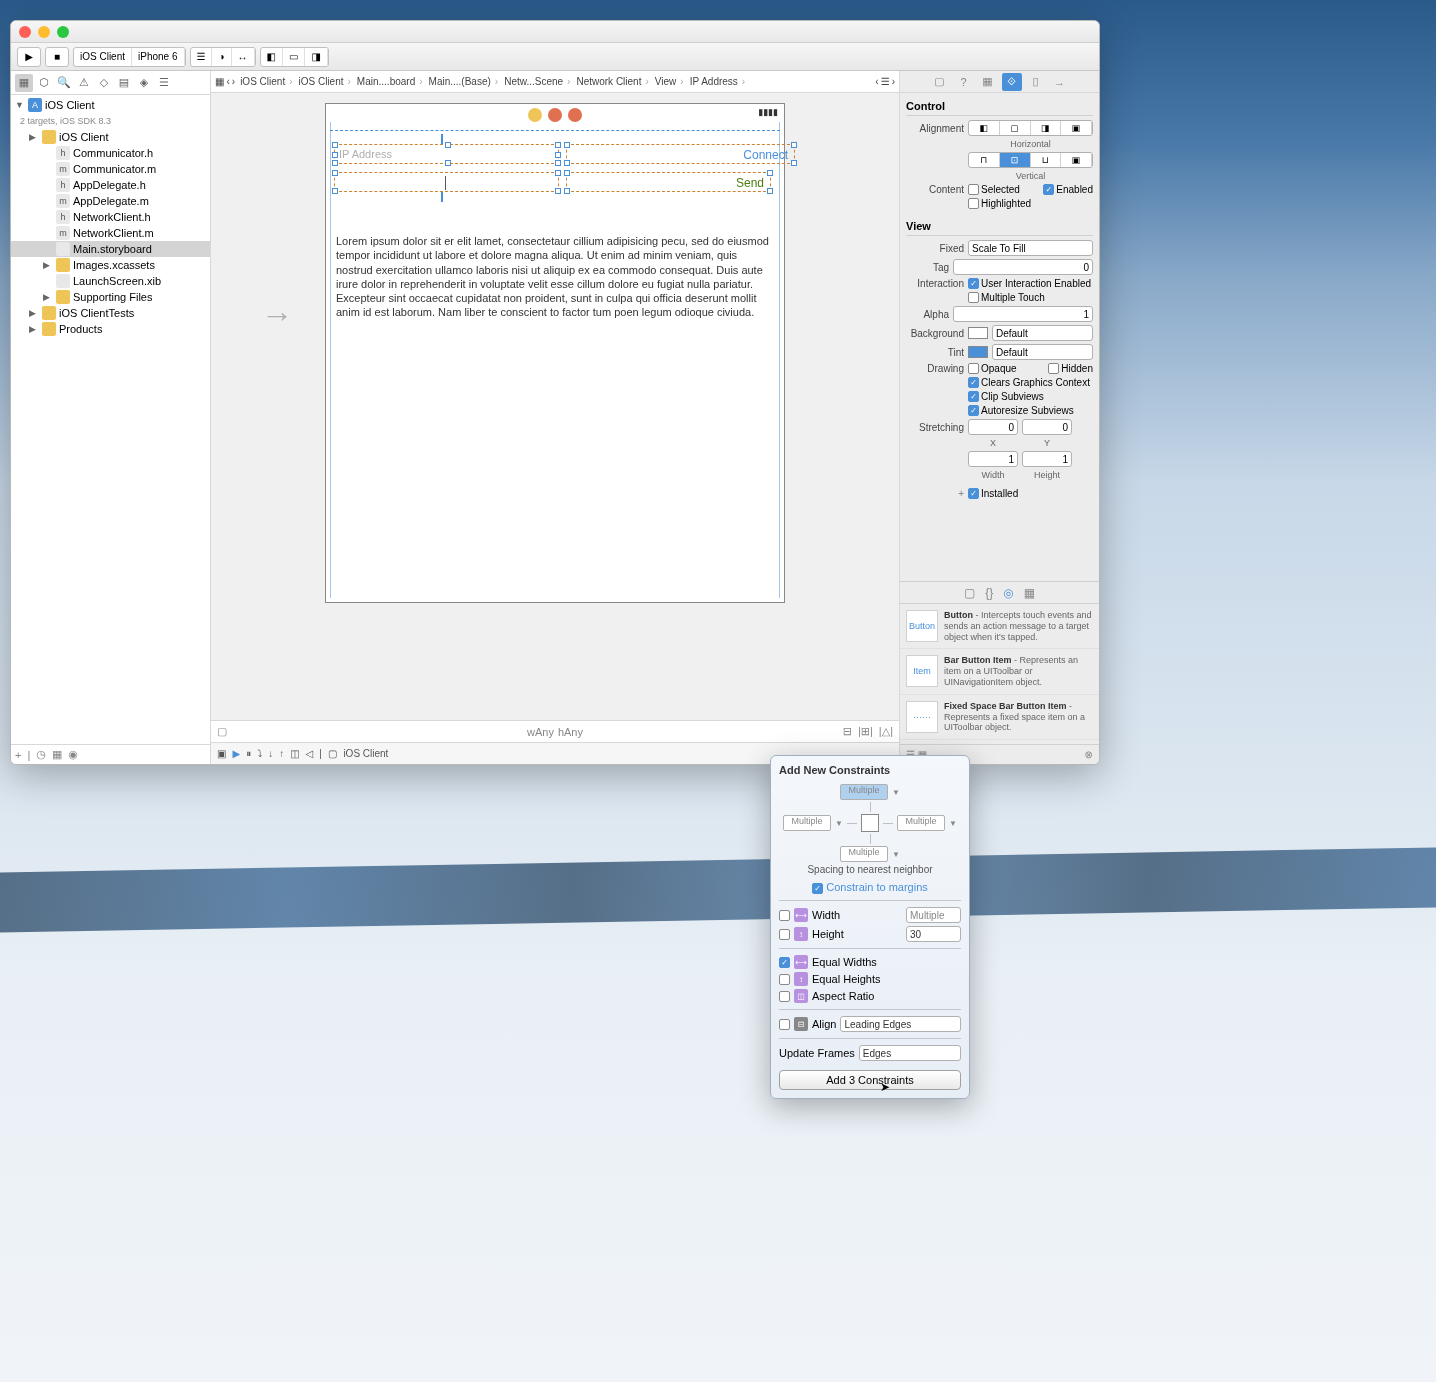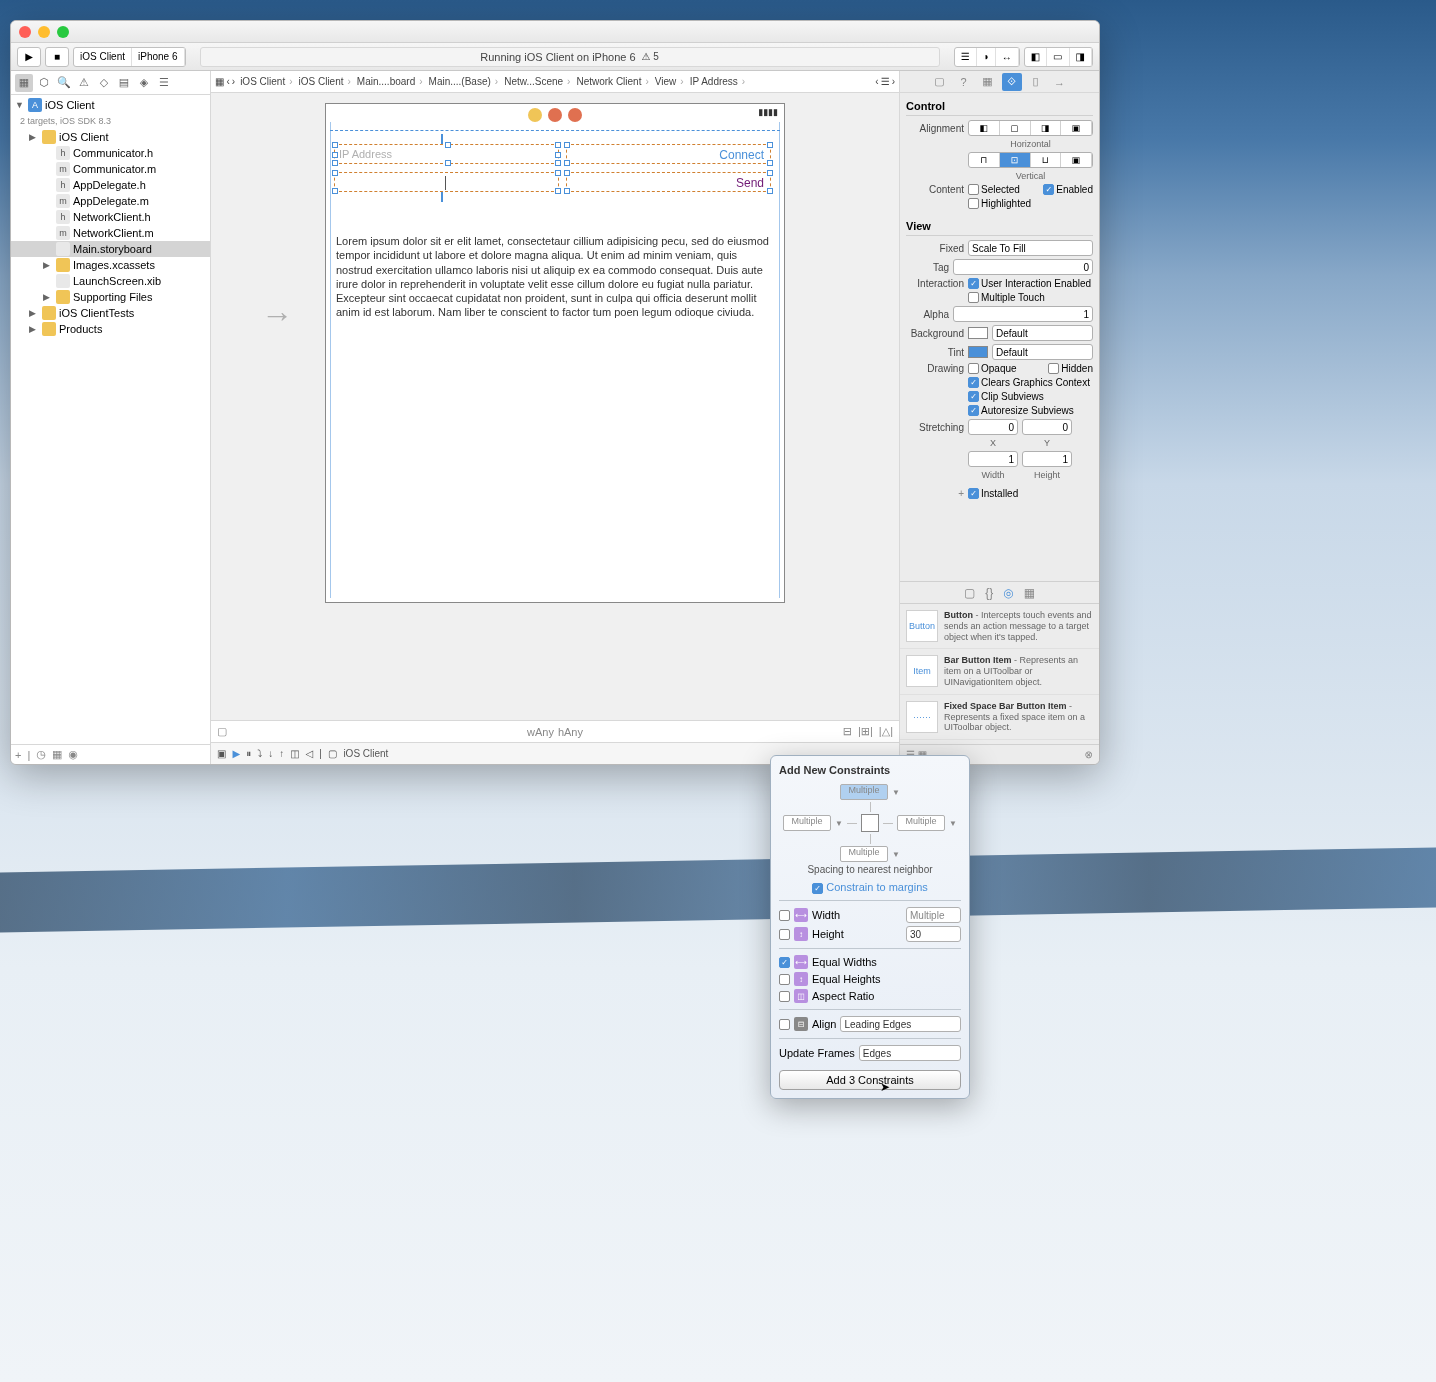--- a/index.html
+++ b/index.html
@@ -116,24 +116,20 @@
     <div class="tb-btn">▶</div>
     <div class="tb-btn">■</div>
     <div class="tb-seg">
       <div>
           <span>iOS Client</span>
         </div>
       <div>
           <span>iPhone 6</span>
         </div>
     </div>
-    <div class="status-area">
-      <span>Running iOS Client on iPhone 6</span>
-      <span class="warn-badge">⚠ <span>5</span></span>
-    </div>
     <div class="tb-seg">
       <div>☰</div>
       <div>◑</div>
       <div>↔</div>
     </div>
     <div class="tb-seg">
       <div>◧</div>
       <div>▭</div>
       <div>◨</div>
     </div>
@@ -271,37 +267,37 @@
             <span class="field-label" style="top:3px;left:4px">IP Address</span>
             <div class="handle" style="top:-3px;left:-3px"></div>
               <div class="handle" style="top:-3px;right:-3px"></div>
             <div class="handle" style="bottom:-3px;left:-3px"></div>
               <div class="handle" style="bottom:-3px;right:-3px"></div>
             <div class="handle" style="top:7px;left:-3px"></div>
               <div class="handle" style="top:7px;right:-3px"></div>
             <div class="handle" style="top:-3px;left:110px"></div>
               <div class="handle" style="bottom:-3px;left:110px"></div>
           </div>
-          <div class="sel-box" style="top:40px;left:240px;width:205px;height:20px">
+          <div class="sel-box" style="top:40px;left:240px;width:229px;height:20px">
             <span class="field-btn" style="top:3px;right:6px">Connect</span>
             <div class="handle" style="top:-3px;left:-3px"></div>
               <div class="handle" style="top:-3px;right:-3px"></div>
             <div class="handle" style="bottom:-3px;left:-3px"></div>
               <div class="handle" style="bottom:-3px;right:-3px"></div>
           </div>
           <div style="position:absolute;top:30px;left:115px;width:2px;height:10px;background:#4a90d9"></div>
           <div class="sel-box" style="top:68px;left:8px;width:225px;height:20px">
             <div style="position:absolute;top:3px;left:110px;width:1px;height:14px;background:#555"></div>
             <div class="handle" style="top:-3px;left:-3px"></div>
               <div class="handle" style="top:-3px;right:-3px"></div>
             <div class="handle" style="bottom:-3px;left:-3px"></div>
               <div class="handle" style="bottom:-3px;right:-3px"></div>
           </div>
           <div class="sel-box" style="top:68px;left:240px;width:205px;height:20px">
-            <span class="field-btn" style="top:3px;right:6px;color:#701a75">Send</span>
+            <span class="field-btn" style="top:3px;right:6px;color:#4d7c0f">Send</span>
             <div class="handle" style="top:-3px;left:-3px"></div>
               <div class="handle" style="top:-3px;right:-3px"></div>
             <div class="handle" style="bottom:-3px;left:-3px"></div>
               <div class="handle" style="bottom:-3px;right:-3px"></div>
           </div>
           <div style="position:absolute;top:88px;left:115px;width:2px;height:10px;background:#4a90d9"></div>
           <div class="lorem">Lorem ipsum dolor sit er elit lamet, consectetaur cillium adipisicing pecu, sed do eiusmod tempor incididunt ut labore et dolore magna aliqua. Ut enim ad minim veniam, quis nostrud exercitation ullamco laboris nisi ut aliquip ex ea commodo consequat. Duis aute irure dolor in reprehenderit in voluptate velit esse cillum dolore eu fugiat nulla pariatur. Excepteur sint occaecat cupidatat non proident, sunt in culpa qui officia deserunt mollit anim id est laborum. Nam liber te conscient to factor tum poen legum odioque civiuda.</div>
           <div style="position:absolute;top:18px;left:4px;width:1px;bottom:4px;background:#4a90d9;opacity:0.5"></div>
           <div style="position:absolute;top:18px;right:4px;width:1px;bottom:4px;background:#4a90d9;opacity:0.5"></div>
         </div>

